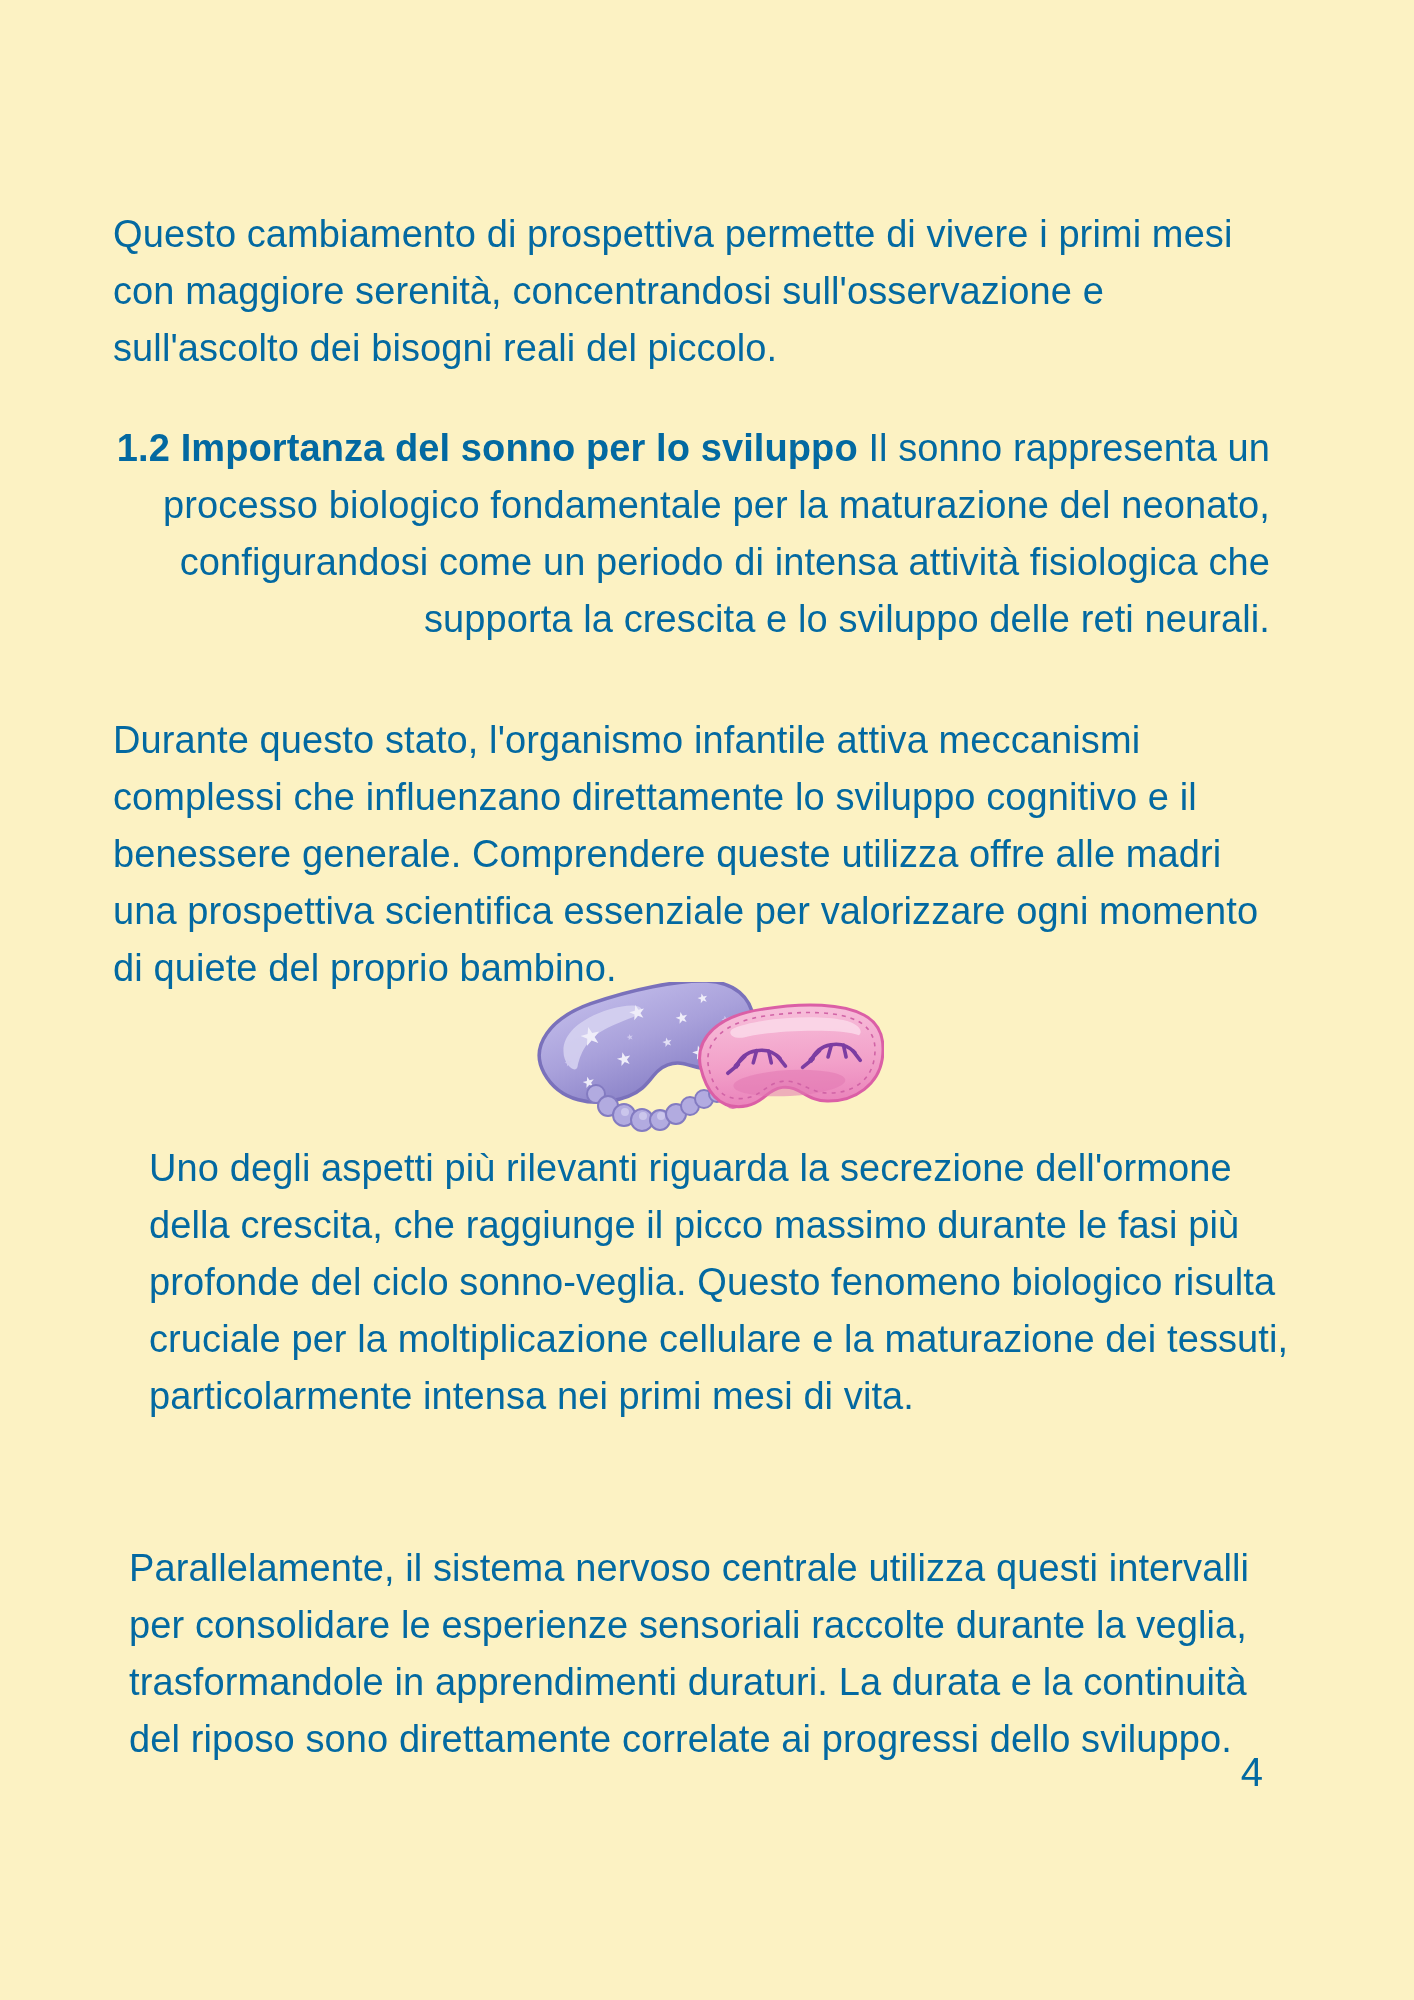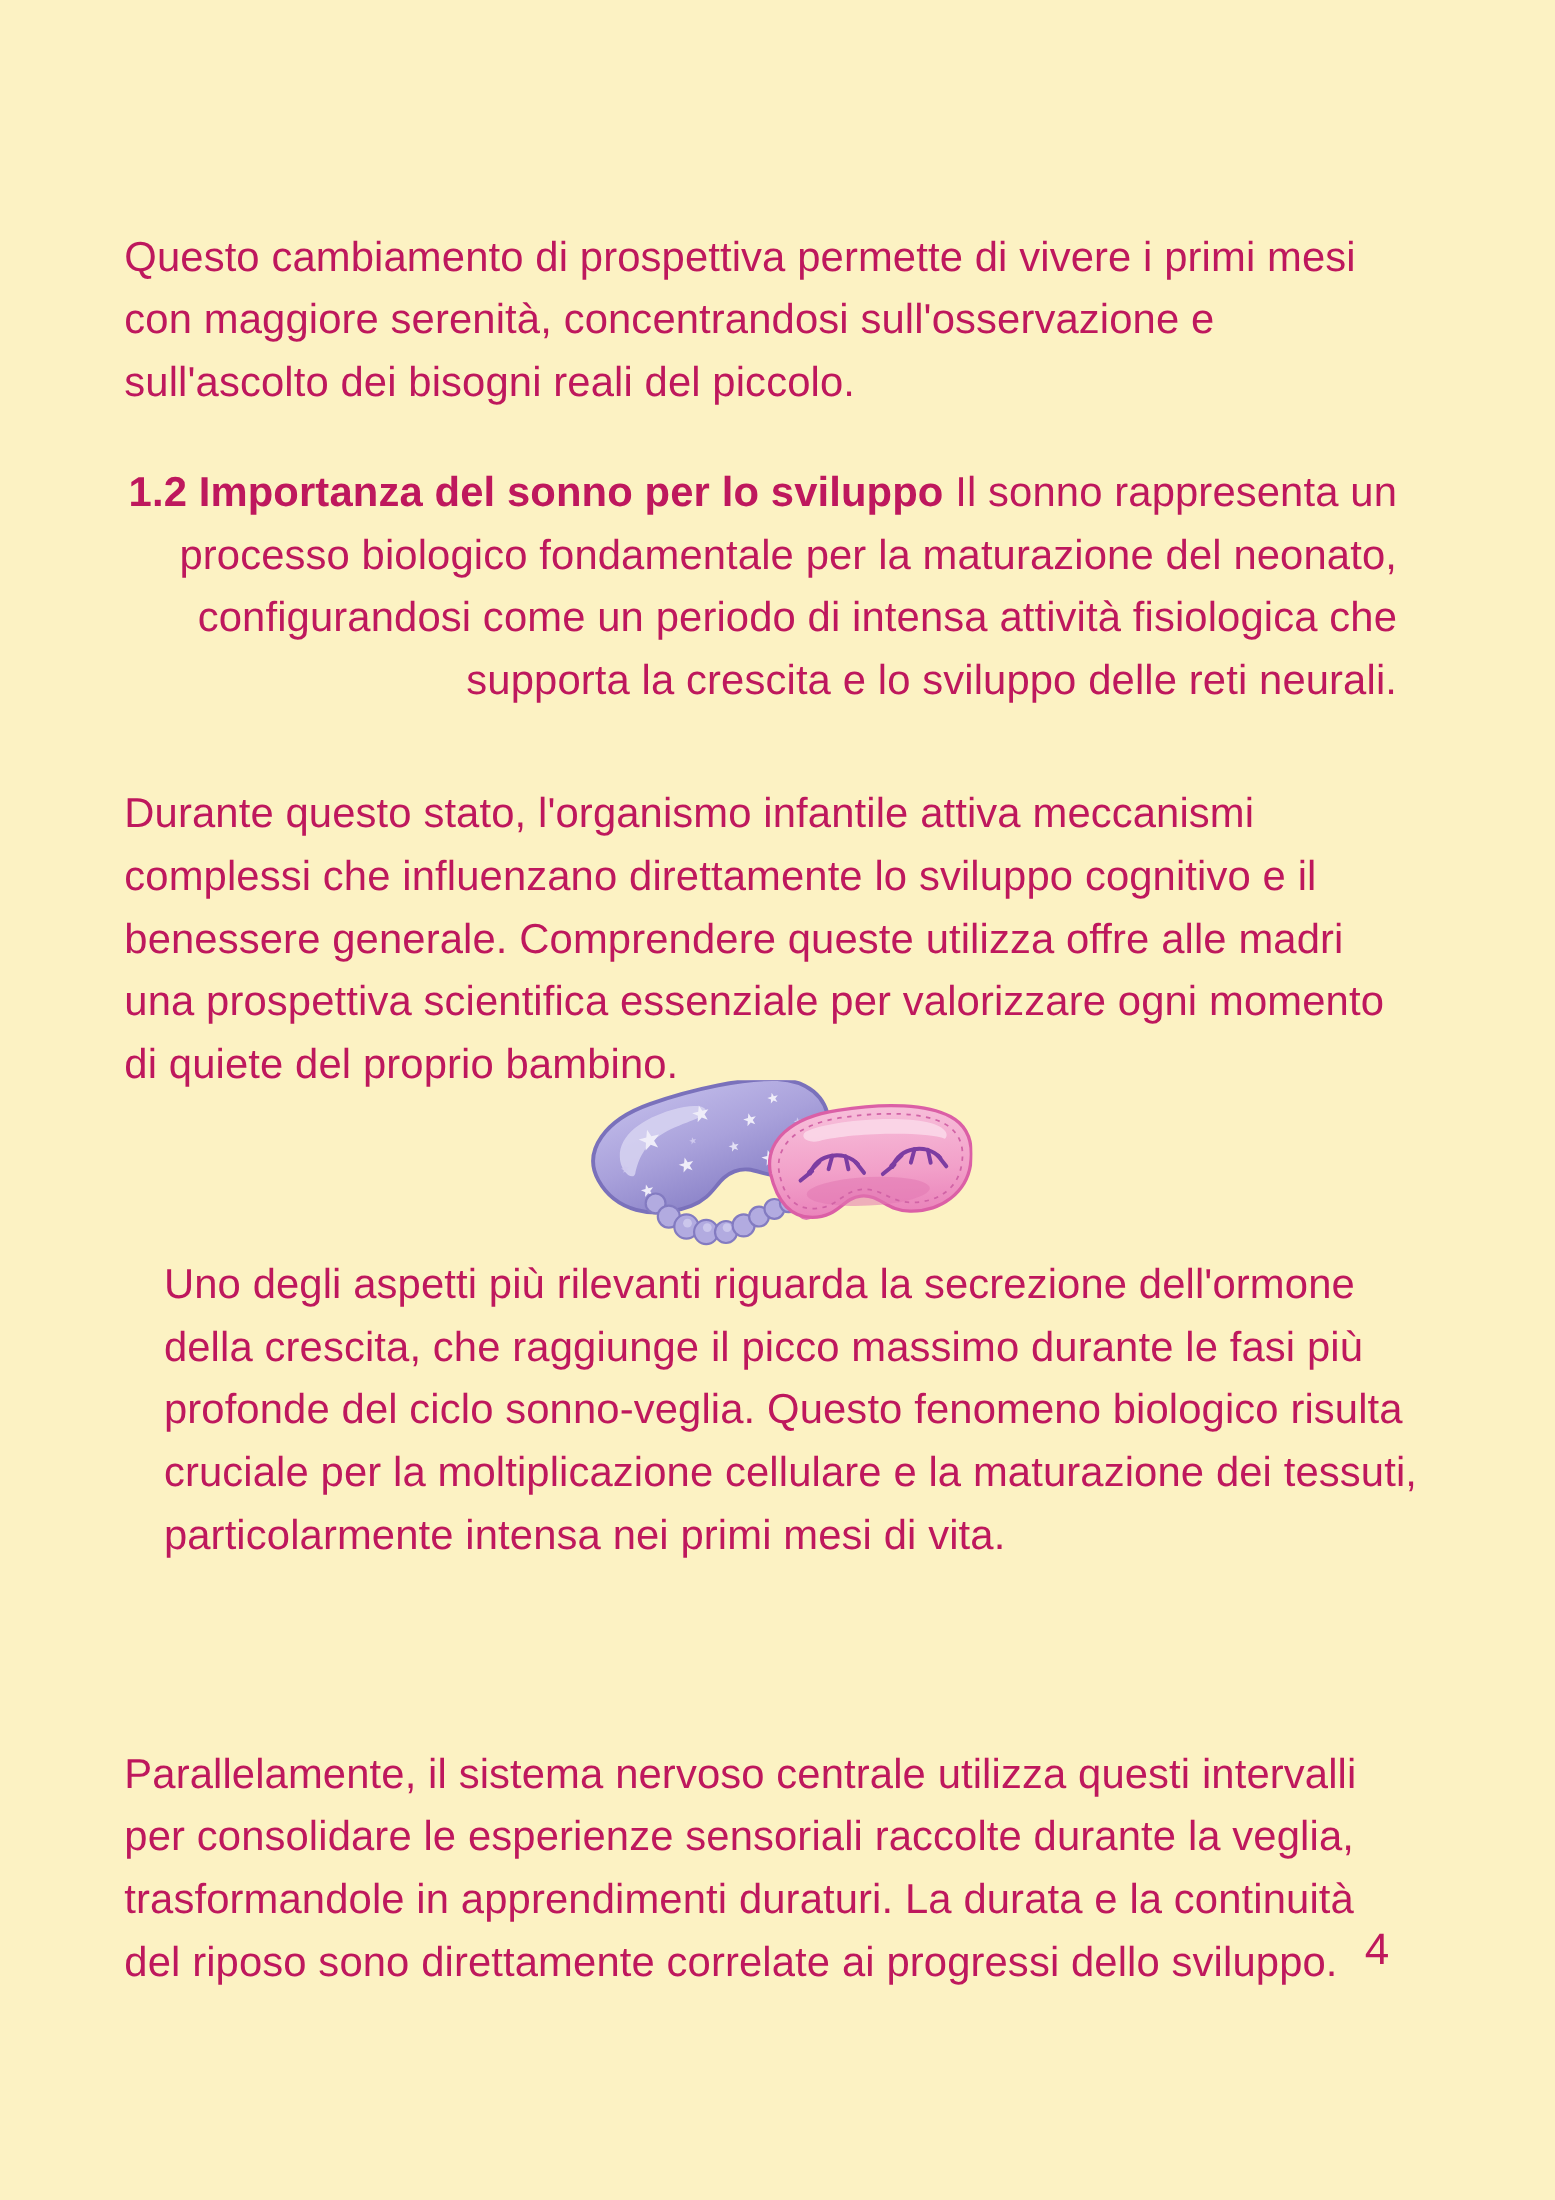--- a/index.html
+++ b/index.html
@@ -7,41 +7,41 @@
     padding: 0;
     background: #FCF2C3;
   }
   .page {
     position: relative;
     width: 1414px;
     height: 2000px;
     margin: 0 auto;
     background: #FCF2C3;
     font-family: "Liberation Sans", "DejaVu Sans", sans-serif;
-    color: #be185d;
+    color: #0369a1;
     overflow: hidden;
   }
   .para {
     position: absolute;
     left: 113px;
     width: 1157px;
     font-size: 38px;
     line-height: 57px;
     font-weight: 400;
     letter-spacing: 0.1px;
     margin: 0;
   }
   .para strong {
     font-weight: 700;
   }
   #para-1 { top: 206px; }
   #para-2 { top: 420px; text-align: right; }
   #para-3 { top: 712px; }
   #para-4 { top: 1140px; margin-left: 36px; }
-  #para-5 { top: 1585px; }
+  #para-5 { top: 1540px; margin-left: 16px; }
   .illustration {
     position: absolute;
     top: 982px;
     left: 524px;
     width: 360px;
     height: 152px;
   }
   .page-number {
     position: absolute;
     top: 1744px;

